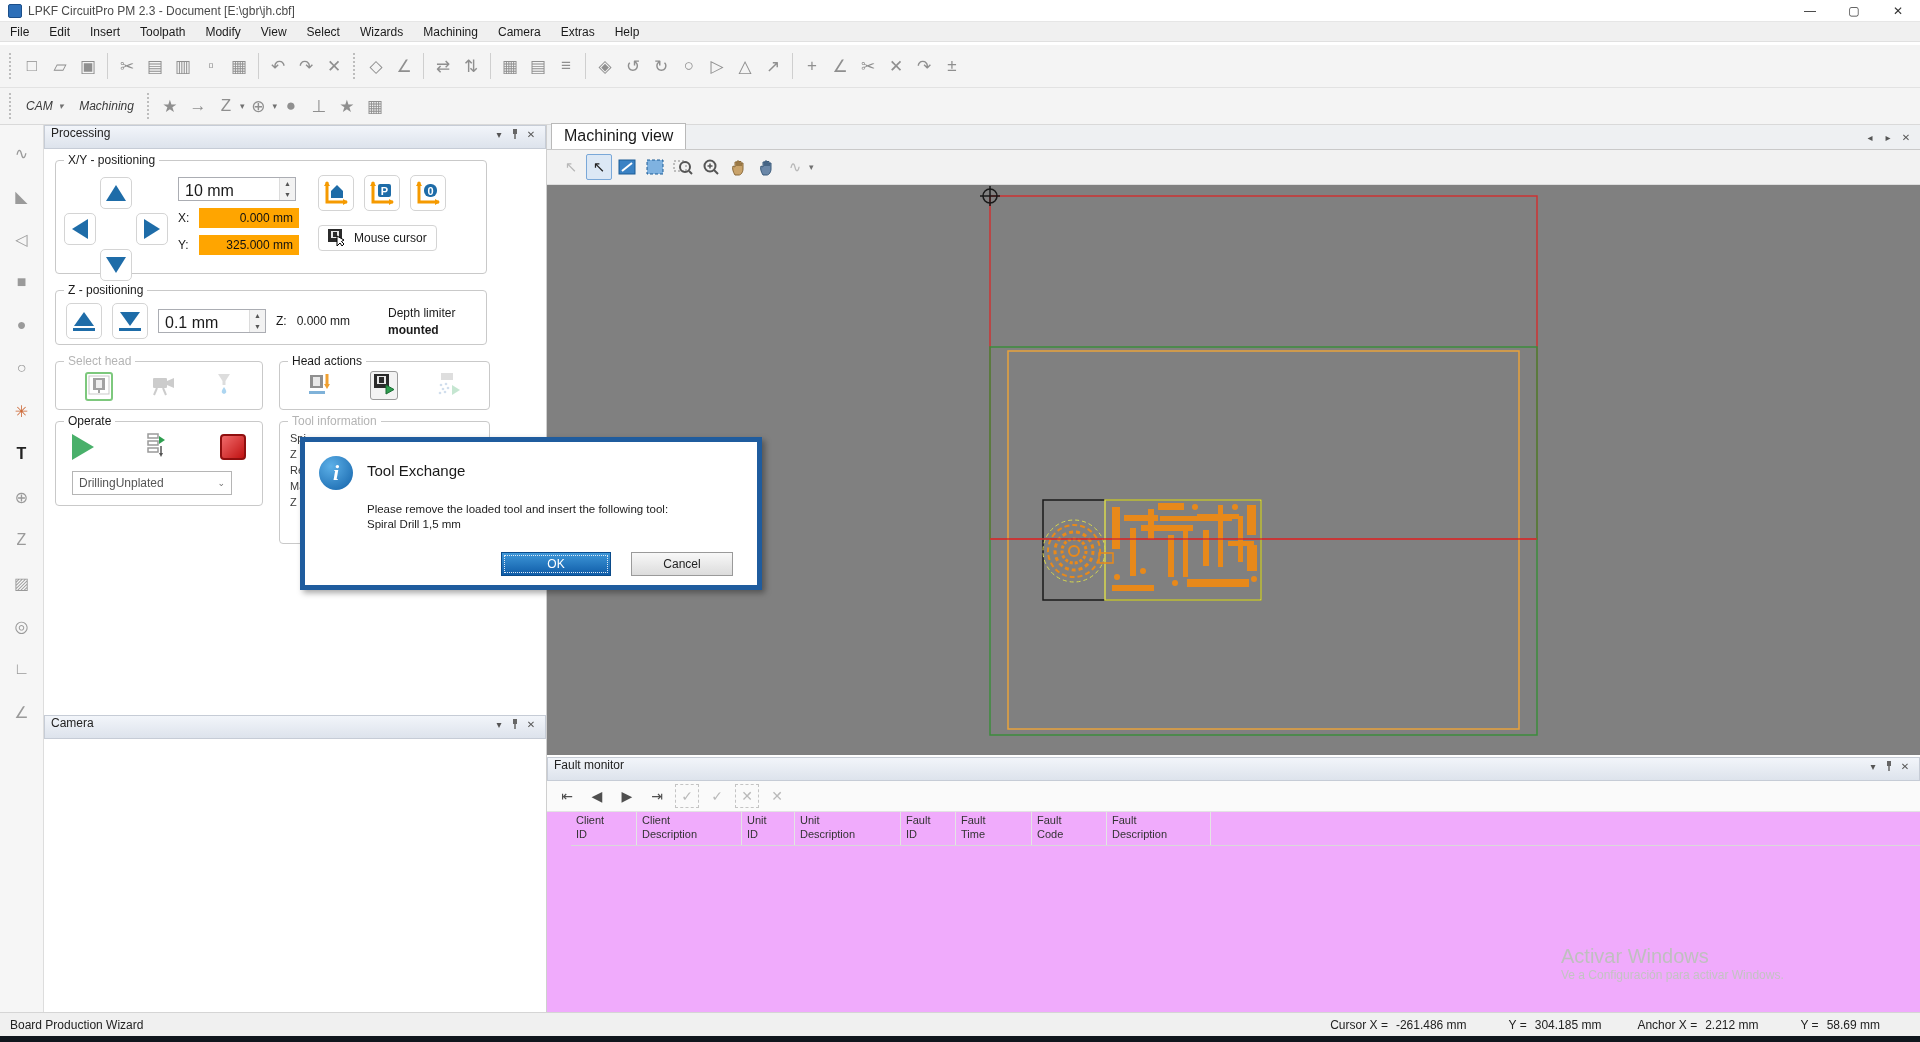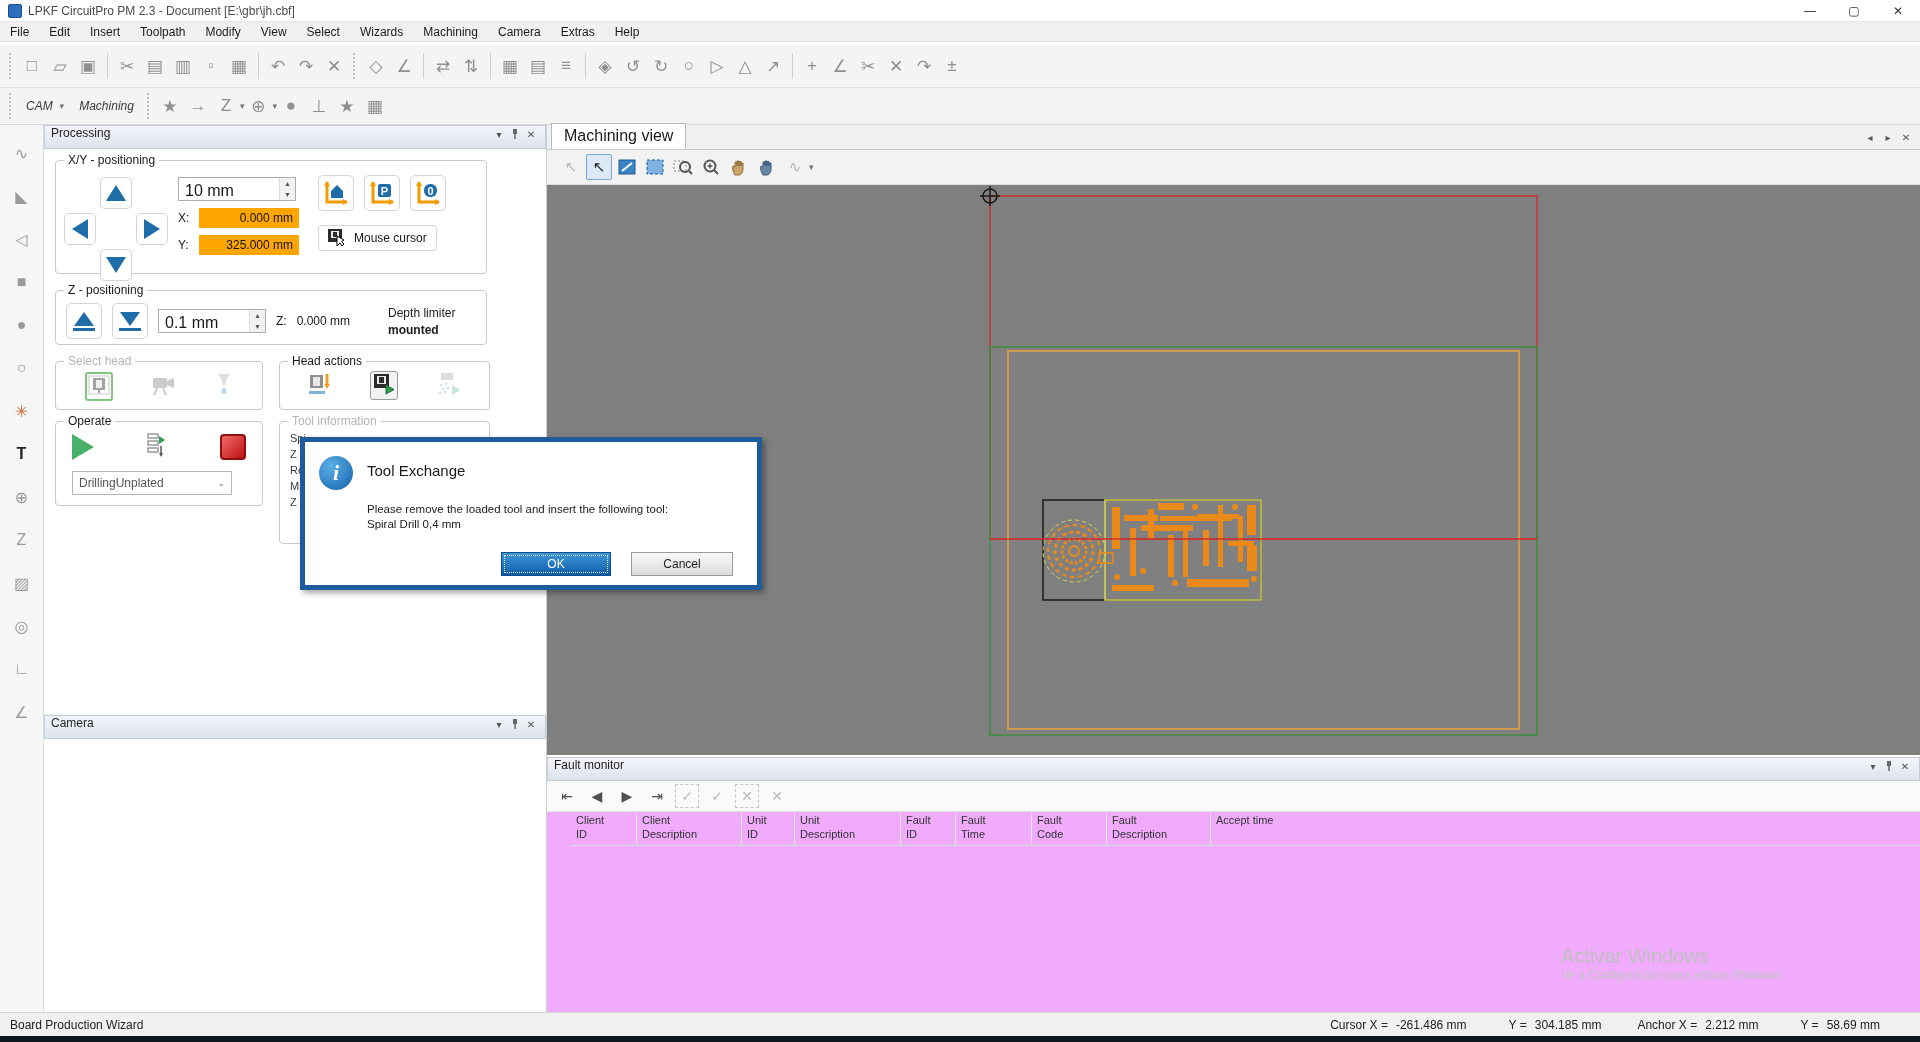--- a/index.html
+++ b/index.html
@@ -590,24 +590,20 @@
         <div>Time</div>
       </div>
     <div class="fcol" style="width:75px">
         <div>Fault</div>
         <div>Code</div>
       </div>
     <div class="fcol" style="width:104px">
         <div>Fault</div>
         <div>Description</div>
       </div>
-    <div class="fcol" style="flex:1; border-right:none">
-        <div>Accept time</div>
-        <div></div>
-      </div>
   </div>
 </div>
 
 <div class="abs" id="watermark">
   <div class="l1">Activar Windows</div>
   <div class="l2">Ve a Configuración para activar Windows.</div>
 </div>
 
 <div class="abs" id="statusbar">
   <span>Board Production Wizard</span>
@@ -626,17 +622,17 @@
     <span>Y =</span>
     <span>58.69 mm</span>
   </span>
 </div>
 <div class="abs" id="bottomstrip"></div>
 
 <div class="abs" id="dialog">
   <div id="dlg-icon">i</div>
   <div id="dlg-title">Tool Exchange</div>
   <div id="dlg-body">
-    <div>Please remove the loaded tool and insert the following tool: Spiral Drill 0,4 mm</div>
+    <div>Please remove the loaded tool and insert the following tool: Spiral Drill 1,5 mm</div>
   </div>
   <div class="dlgbtn" id="btn-ok">OK</div>
   <div class="dlgbtn" id="btn-cancel">Cancel</div>
 </div>
 
 </body></html>

